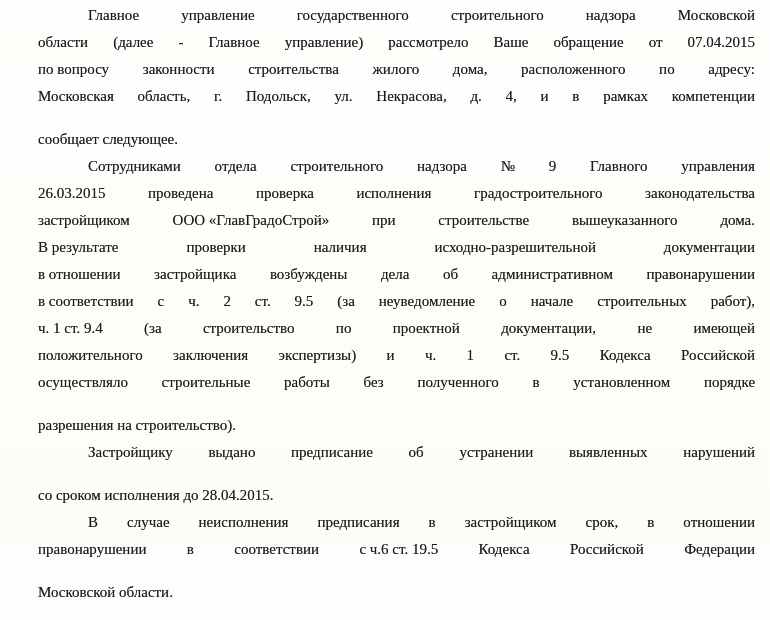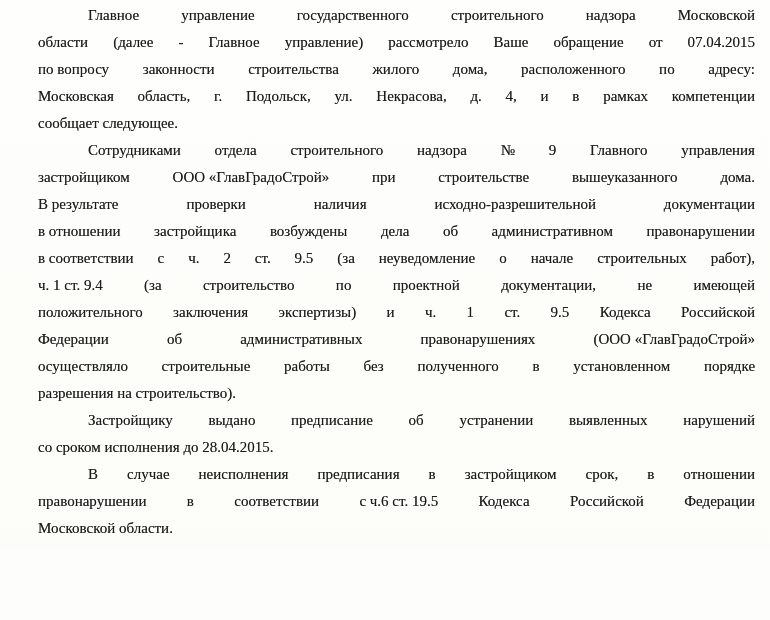--- a/index.html
+++ b/index.html
@@ -23,44 +23,44 @@
     text-shadow: 0 0 0.5px rgba(10,10,10,0.55);
   }
   .para { margin: 0; }
   .line {
     text-align: justify;
     text-align-last: justify;
     height: 27px;
     white-space: nowrap;
   }
   .line.first { padding-left: 50px; }
-  .line.last  { text-align-last: left; }
+  .line.last  { text-align-last: left; margin-top: 16px; }
   .chunk { display: inline-block; white-space: pre; }
 </style>
 </head>
 <body>
 
 <div class="page">
   <div id="doc">
       <div class="para">
         <div class="line first"><span class="chunk">Главное</span> <span class="chunk">управление</span> <span class="chunk">государственного</span> <span class="chunk">строительного</span> <span class="chunk">надзора</span> <span class="chunk">Московской</span></div>
         <div class="line"><span class="chunk">области</span> <span class="chunk">(далее</span> <span class="chunk">-</span> <span class="chunk">Главное</span> <span class="chunk">управление)</span> <span class="chunk">рассмотрело</span> <span class="chunk">Ваше</span> <span class="chunk">обращение</span> <span class="chunk">от</span> <span class="chunk">07.04.2015</span></div>
         <div class="line"><span class="chunk">по вопросу</span> <span class="chunk">законности</span> <span class="chunk">строительства</span> <span class="chunk">жилого</span> <span class="chunk">дома,</span> <span class="chunk">расположенного</span> <span class="chunk">по</span> <span class="chunk">адресу:</span></div>
         <div class="line"><span class="chunk">Московская</span> <span class="chunk">область,</span> <span class="chunk">г.</span> <span class="chunk">Подольск,</span> <span class="chunk">ул.</span> <span class="chunk">Некрасова,</span> <span class="chunk">д.</span> <span class="chunk">4,</span> <span class="chunk">и</span> <span class="chunk">в</span> <span class="chunk">рамках</span> <span class="chunk">компетенции</span></div>
         <div class="line last"><span class="chunk">сообщает</span> <span class="chunk">следующее.</span></div>
       </div>
       <div class="para">
         <div class="line first"><span class="chunk">Сотрудниками</span> <span class="chunk">отдела</span> <span class="chunk">строительного</span> <span class="chunk">надзора</span> <span class="chunk">№</span> <span class="chunk">9</span> <span class="chunk">Главного</span> <span class="chunk">управления</span></div>
+        <div class="line"><span class="chunk">26.03.2015</span> <span class="chunk">проведена</span> <span class="chunk">проверка</span> <span class="chunk">исполнения</span> <span class="chunk">градостроительного</span> <span class="chunk">законодательства</span></div>
         <div class="line"><span class="chunk">застройщиком</span> <span class="chunk">ООО «ГлавГрадоСтрой»</span> <span class="chunk">при</span> <span class="chunk">строительстве</span> <span class="chunk">вышеуказанного</span> <span class="chunk">дома.</span></div>
         <div class="line"><span class="chunk">В результате</span> <span class="chunk">проверки</span> <span class="chunk">наличия</span> <span class="chunk">исходно-разрешительной</span> <span class="chunk">документации</span></div>
         <div class="line"><span class="chunk">в отношении</span> <span class="chunk">застройщика</span> <span class="chunk">возбуждены</span> <span class="chunk">дела</span> <span class="chunk">об</span> <span class="chunk">административном</span> <span class="chunk">правонарушении</span></div>
         <div class="line"><span class="chunk">в соответствии</span> <span class="chunk">с</span> <span class="chunk">ч.</span> <span class="chunk">2</span> <span class="chunk">ст.</span> <span class="chunk">9.5</span> <span class="chunk">(за</span> <span class="chunk">неуведомление</span> <span class="chunk">о</span> <span class="chunk">начале</span> <span class="chunk">строительных</span> <span class="chunk">работ),</span></div>
         <div class="line"><span class="chunk">ч. 1 ст. 9.4</span> <span class="chunk">(за</span> <span class="chunk">строительство</span> <span class="chunk">по</span> <span class="chunk">проектной</span> <span class="chunk">документации,</span> <span class="chunk">не</span> <span class="chunk">имеющей</span></div>
         <div class="line"><span class="chunk">положительного</span> <span class="chunk">заключения</span> <span class="chunk">экспертизы)</span> <span class="chunk">и</span> <span class="chunk">ч.</span> <span class="chunk">1</span> <span class="chunk">ст.</span> <span class="chunk">9.5</span> <span class="chunk">Кодекса</span> <span class="chunk">Российской</span></div>
-        <div class="line"><span class="chunk">Федерации</span> <span class="chunk">об</span> <span class="chunk">административных</span> <span class="chunk">правонарушениях</span> <span class="chunk">(ООО «ГлавГрадоСтрой»</span></div>
         <div class="line"><span class="chunk">осуществляло</span> <span class="chunk">строительные</span> <span class="chunk">работы</span> <span class="chunk">без</span> <span class="chunk">полученного</span> <span class="chunk">в</span> <span class="chunk">установленном</span> <span class="chunk">порядке</span></div>
         <div class="line last"><span class="chunk">разрешения</span> <span class="chunk">на</span> <span class="chunk">строительство).</span></div>
       </div>
       <div class="para">
         <div class="line first"><span class="chunk">Застройщику</span> <span class="chunk">выдано</span> <span class="chunk">предписание</span> <span class="chunk">об</span> <span class="chunk">устранении</span> <span class="chunk">выявленных</span> <span class="chunk">нарушений</span></div>
         <div class="line last"><span class="chunk">со</span> <span class="chunk">сроком</span> <span class="chunk">исполнения</span> <span class="chunk">до</span> <span class="chunk">28.04.2015.</span></div>
       </div>
       <div class="para">
         <div class="line first"><span class="chunk">В</span> <span class="chunk">случае</span> <span class="chunk">неисполнения</span> <span class="chunk">предписания</span> <span class="chunk">в</span> <span class="chunk">застройщиком</span> <span class="chunk">срок,</span> <span class="chunk">в</span> <span class="chunk">отношении</span></div>
         <div class="line"><span class="chunk">правонарушении</span> <span class="chunk">в</span> <span class="chunk">соответствии</span> <span class="chunk">с ч.6 ст. 19.5</span> <span class="chunk">Кодекса</span> <span class="chunk">Российской</span> <span class="chunk">Федерации</span></div>

